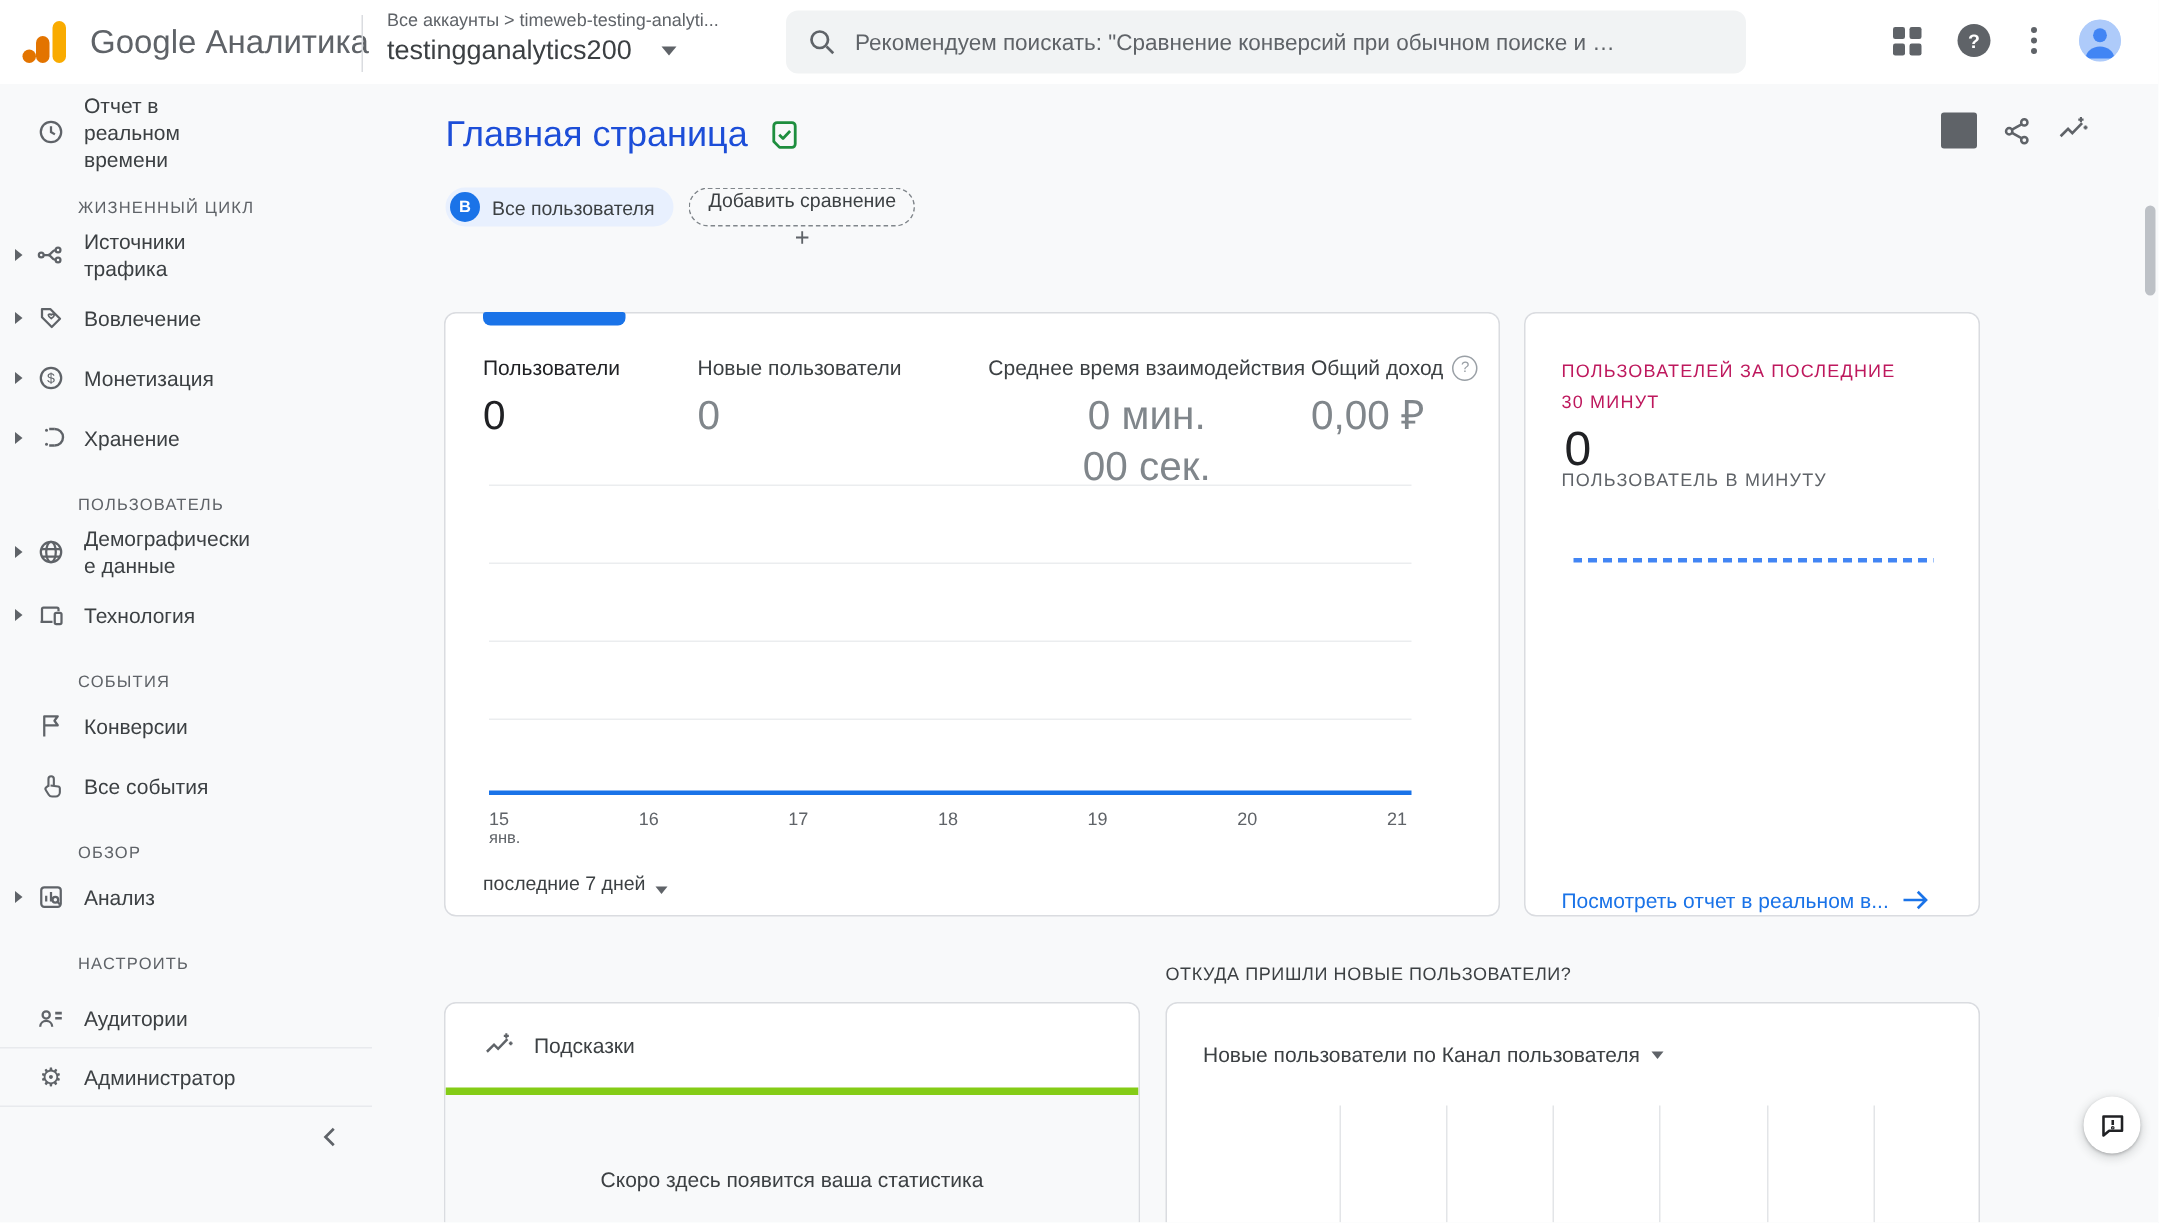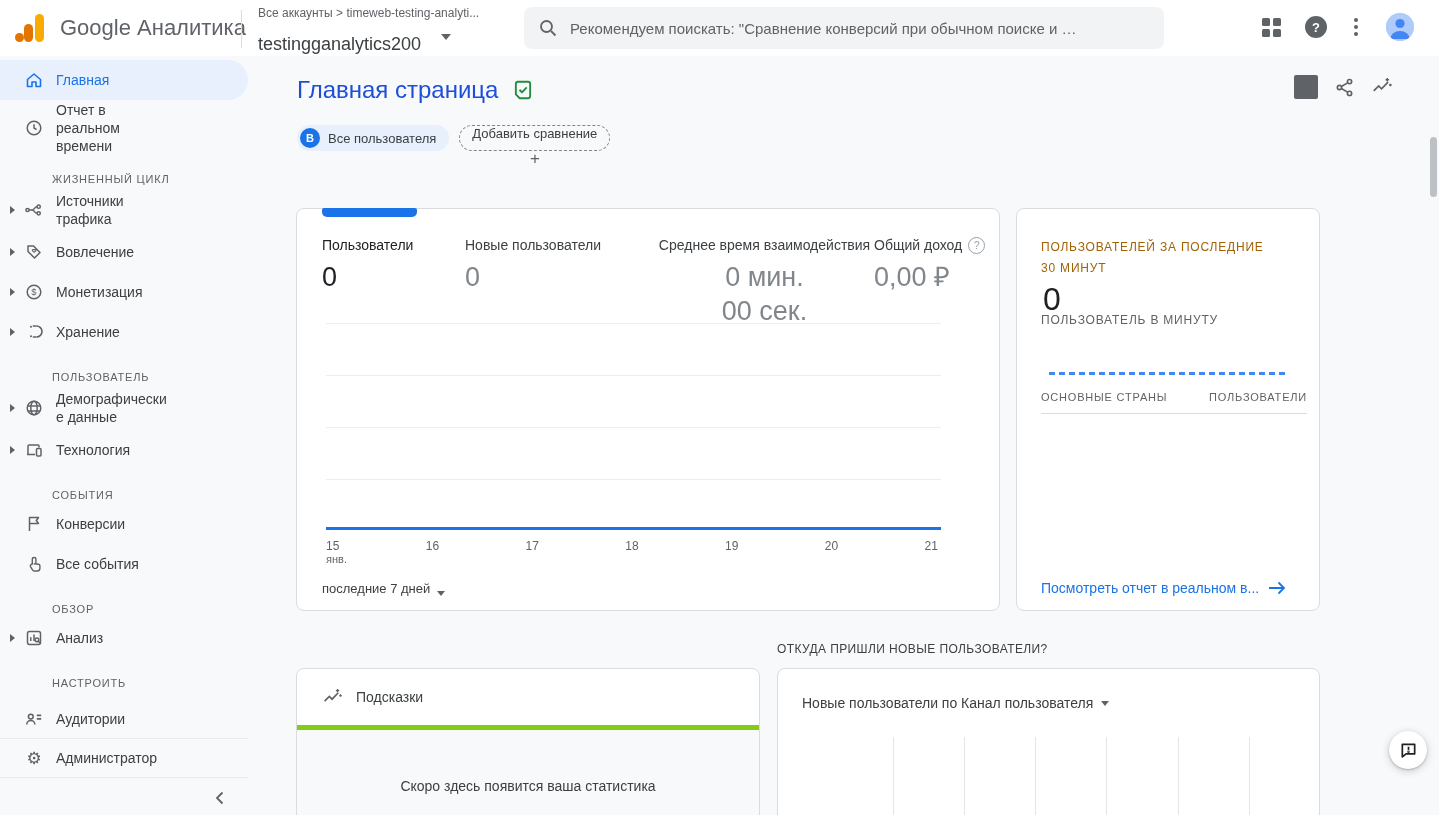--- a/index.html
+++ b/index.html
@@ -7,21 +7,21 @@
   body { font-family:"Liberation Sans", sans-serif; background:#fff; }
   .screen { position:relative; width:1439px; height:815px; overflow:hidden; background:#fff; }
 
   
   .topbar { position:absolute; left:0; top:0; width:1439px; height:56px; background:#fff; z-index:5; }
   .logo { position:absolute; left:14px; top:11px; }
   .brand { position:absolute; left:60px; top:0; height:56px; line-height:56px; font-size:22px; color:#5f6368; }
   .topbar-divider { position:absolute; left:241px; top:10px; width:1px; height:38px; background:#dadce0; }
   .crumb-wrap { position:absolute; left:258px; top:6px; }
   .crumb { font-size:12px; color:#5f6368; white-space:nowrap; }
-  .account-row { display:flex; align-items:flex-start; gap:20px; margin-top:14px; cursor:pointer; }
+  .account-row { display:flex; align-items:center; gap:20px; margin-top:3px; cursor:pointer; }
   .account-name { font-size:18px; color:#3c4043; }
   .caret-down { width:0; height:0; border-left:5px solid transparent; border-right:5px solid transparent; border-top:6px solid #5f6368; }
   .caret-down.sm { border-left-width:4px; border-right-width:4px; border-top-width:5px; }
   .search { position:absolute; left:524px; top:7px; width:640px; height:42px; background:#f1f3f4; border-radius:8px; display:flex; align-items:center; padding:0 14px; gap:12px; }
   .search input { flex:1; border:none; outline:none; background:transparent; font-size:15px; color:#202124; font-family:"Liberation Sans", sans-serif; }
   .search input::placeholder { color:#5f6368; opacity:1; }
   .tb-icon { position:absolute; cursor:pointer; }
   .apps-grid { left:1262px; top:18px; width:20px; height:20px; display:grid; grid-template-columns:8px 8px; grid-template-rows:8px 8px; gap:3px; }
   .apps-grid span { background:#5f6368; border-radius:1.5px; }
   .help-btn { left:1305px; top:16px; width:22px; height:22px; border-radius:50%; background:#5f6368; color:#fff; font-size:13px; font-weight:bold; display:flex; align-items:center; justify-content:center; }
@@ -79,26 +79,26 @@
   .help-ic { width:17px; height:17px; border-radius:50%; border:1.5px solid #9aa0a6; color:#9aa0a6; font-size:10px; display:inline-flex; align-items:center; justify-content:center; cursor:pointer; flex:none; }
   .grid-h { position:absolute; left:29px; width:615px; height:1px; background:#ebedef; }
   .baseline { position:absolute; left:29px; width:615px; height:3px; background:#1a73e8; top:318px; }
   .x-ticks { position:absolute; left:29px; top:330px; width:612px; display:flex; justify-content:space-between; font-size:12px; color:#5f6368; }
   .x-month { position:absolute; left:29px; top:344px; font-size:11px; color:#5f6368; }
   .range-row { position:absolute; left:25px; top:372px; display:flex; align-items:flex-end; gap:7px; cursor:pointer; }
   .range-label { font-size:13px; color:#3c4043; }
 
   
   .card-realtime { left:768px; top:152px; width:304px; height:403px; }
-  .rt-title { position:absolute; left:24px; top:28px; width:235px; font-size:12px; letter-spacing:.8px; color:#a16207; line-height:21px; }
+  .rt-title { position:absolute; left:24px; top:28px; width:235px; font-size:12px; letter-spacing:.8px; color:#be185d; line-height:21px; }
   .rt-value { position:absolute; left:26px; top:72px; font-size:32px; color:#202124; }
   .rt-perm { position:absolute; left:24px; top:104px; font-size:12px; letter-spacing:.8px; color:#5f6368; }
   .rt-spark { position:absolute; left:32px; top:163px; width:240px; height:3px; background:repeating-linear-gradient(90deg,#4285f4 0 6px,transparent 6px 10px); }
   .rt-cols { position:absolute; left:24px; right:12px; top:182px; display:flex; justify-content:space-between; font-size:11px; letter-spacing:.8px; color:#5f6368; padding-bottom:10px; border-bottom:1px solid #dadce0; }
-  .rt-link { position:absolute; left:24px; bottom:14px; display:flex; align-items:center; gap:8px; cursor:pointer; }
+  .rt-link { position:absolute; left:24px; bottom:2px; display:flex; align-items:center; gap:8px; cursor:pointer; }
   .rt-link span { font-size:14px; font-weight:500; color:#1a73e8; white-space:nowrap; }
 
   
   .acq-title { position:absolute; left:529px; top:586px; font-size:12px; font-weight:500; letter-spacing:.4px; color:#3c4043; }
   .card-insights { left:48px; top:612px; width:464px; height:290px; overflow:hidden; }
   .ins-head { height:61px; display:flex; align-items:center; padding:0 25px; gap:13px; border-bottom:5px solid #84cc16; }
   .ins-title { font-size:14px; font-weight:500; color:#3c4043; }
   .ins-empty { height:228px; background:#f8f9fa; display:flex; justify-content:center; }
   .ins-empty span { margin-top:48px; font-size:14px; font-weight:500; color:#3c4043; }
   .card-acq { left:529px; top:612px; width:543px; height:290px; overflow:hidden; }
@@ -156,29 +156,20 @@
     <div class="tb-icon avatar">
       <svg width="28" height="28" viewBox="0 0 28 28">
         <circle cx="14" cy="14" r="14" fill="#aecbfa"></circle>
         <circle cx="14" cy="10.5" r="4.6" fill="#4285f4"></circle>
         <path d="M4.5 26 a9.5 8 0 0 1 19 0 Z" fill="#4285f4"></path>
       </svg>
     </div>
   </div>
 
   <div class="sidebar">
-    <div class="nav-item active">
-      <span class="expand-zone"></span>
-      <span class="nav-ic">
-        <svg width="20" height="20" viewBox="0 0 20 20" fill="none" stroke="#1a73e8" stroke-width="1.6" stroke-linejoin="round">
-            <path d="M3.5 9.5 L10 4 L16.5 9.5 V16.5 H12 V12 H8 V16.5 H3.5 Z"></path>
-          </svg>
-      </span>
-      <span class="nav-label">Главная</span>
-    </div>
     <div class="nav-item three-line">
       <span class="expand-zone"></span>
       <span class="nav-ic">
         <svg width="20" height="20" viewBox="0 0 20 20" fill="none" stroke="#5f6368" stroke-width="1.5">
             <circle cx="10" cy="10" r="6.8"></circle>
             <path d="M10 6.2 V10 L12.6 11.6"></path>
           </svg>
       </span>
       <span class="nav-label w90">Отчет в реальном времени</span>
     </div>
@@ -414,24 +405,20 @@
         <span class="range-label">последние 7 дней</span>
         <span class="caret-down sm"></span>
       </div>
     </div>
 
     <div class="card card-realtime">
       <div class="rt-title">ПОЛЬЗОВАТЕЛЕЙ ЗА ПОСЛЕДНИЕ 30 МИНУТ</div>
       <div class="rt-value">0</div>
       <div class="rt-perm">ПОЛЬЗОВАТЕЛЬ В МИНУТУ</div>
       <div class="rt-spark"></div>
-      <div class="rt-cols">
-        <span>ОСНОВНЫЕ СТРАНЫ</span>
-        <span>ПОЛЬЗОВАТЕЛИ</span>
-      </div>
       <div class="rt-link">
         <span>Посмотреть отчет в реальном в...</span>
         <svg width="20" height="16" viewBox="0 0 20 16" fill="none" stroke="#1a73e8" stroke-width="1.8">
             <path d="M2 8 H17 M11.5 2.5 L17 8 L11.5 13.5"></path>
           </svg>
       </div>
     </div>
 
     <div class="acq-title">ОТКУДА ПРИШЛИ НОВЫЕ ПОЛЬЗОВАТЕЛИ?</div>
 

